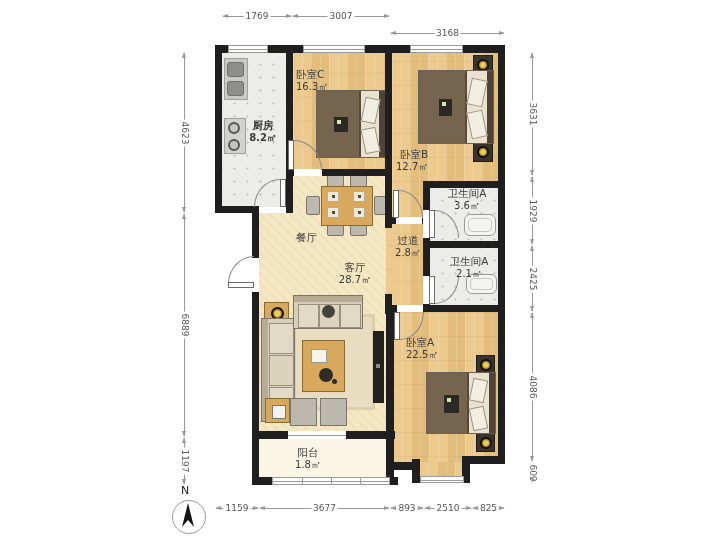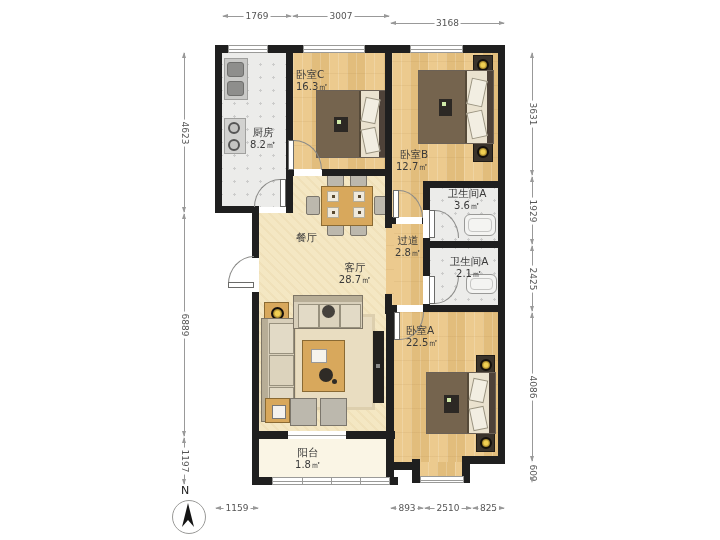--- a/index.html
+++ b/index.html
@@ -268,21 +268,21 @@
 
   <div class="arc tr" style="left:435px;top:210px;width:24px;height:28px;"></div>
   <div class="leaf" style="left:429px;top:210px;width:6px;height:28px;"></div>
 
   <div class="arc br" style="left:435px;top:276px;width:24px;height:28px;"></div>
   <div class="leaf" style="left:429px;top:276px;width:6px;height:28px;"></div>
 
   <div class="arc br" style="left:400px;top:312px;width:24px;height:28px;"></div>
   <div class="leaf" style="left:394px;top:312px;width:6px;height:28px;"></div>
 
-  <div class="rlabel c" style="left:240px;top:126px;width:46px;">
+  <div class="rlabel c" style="left:240px;top:119px;width:46px;font-weight:bold;">
     <span>厨房</span>
     <span class="rarea">8.2㎡</span>
   </div>
   <div class="rlabel" style="left:296px;top:68px;">
     <span>卧室C</span>
     <span class="rarea">16.3㎡</span>
   </div>
   <div class="rlabel" style="left:396px;top:148px;text-align:right;">
     <span>卧室B</span>
     <span class="rarea">12.7㎡</span>
@@ -292,21 +292,21 @@
     <span class="rarea">3.6㎡</span>
   </div>
   <div class="rlabel c" style="left:389px;top:234px;width:38px;">
     <span>过道</span>
     <span class="rarea">2.8㎡</span>
   </div>
   <div class="rlabel c" style="left:442px;top:255px;width:54px;">
     <span>卫生间A</span>
     <span class="rarea">2.1㎡</span>
   </div>
-  <div class="rlabel" style="left:406px;top:324px;">
+  <div class="rlabel" style="left:406px;top:336px;">
     <span>卧室A</span>
     <span class="rarea">22.5㎡</span>
   </div>
   <div class="rlabel" style="left:296px;top:231px;">
     <span>餐厅</span>
   </div>
   <div class="rlabel c" style="left:328px;top:261px;width:54px;">
     <span>客厅</span>
     <span class="rarea">28.7㎡</span>
   </div>
@@ -316,21 +316,21 @@
   </div>
 
   <div class="dim h" style="left:222px;top:10px;width:70px;height:12px;">
       <i class="line"></i>
       <span class="lab">1769</span>
     </div>
   <div class="dim h" style="left:292px;top:10px;width:98px;height:12px;text-decoration:underline;">
       <i class="line"></i>
       <span class="lab">3007</span>
     </div>
-  <div class="dim h" style="left:390px;top:17px;width:115px;height:12px;">
+  <div class="dim h" style="left:390px;top:27px;width:115px;height:12px;">
       <i class="line"></i>
       <span class="lab">3168</span>
     </div>
 
   <div class="dim v" style="left:178px;top:52px;width:12px;height:161px;">
       <i class="line"></i>
       <span class="lab">4623</span>
     </div>
   <div class="dim v" style="left:178px;top:213px;width:12px;height:224px;">
       <i class="line"></i>
@@ -358,20 +358,24 @@
       <span class="lab">4086</span>
     </div>
   <div class="dim v" style="left:526px;top:462px;width:12px;height:21px;">
       <i class="line"></i>
       <span class="lab">609</span>
     </div>
 
   <div class="dim h" style="left:215px;top:502px;width:44px;height:12px;">
       <i class="line"></i>
       <span class="lab">1159</span>
+    </div>
+  <div class="dim h" style="left:259px;top:502px;width:131px;height:12px;">
+      <i class="line"></i>
+      <span class="lab">3677</span>
     </div>
   <div class="dim h" style="left:390px;top:502px;width:34px;height:12px;">
       <i class="line"></i>
       <span class="lab">893</span>
     </div>
   <div class="dim h" style="left:424px;top:502px;width:48px;height:12px;">
       <i class="line"></i>
       <span class="lab">2510</span>
     </div>
   <div class="dim h" style="left:472px;top:502px;width:33px;height:12px;">

